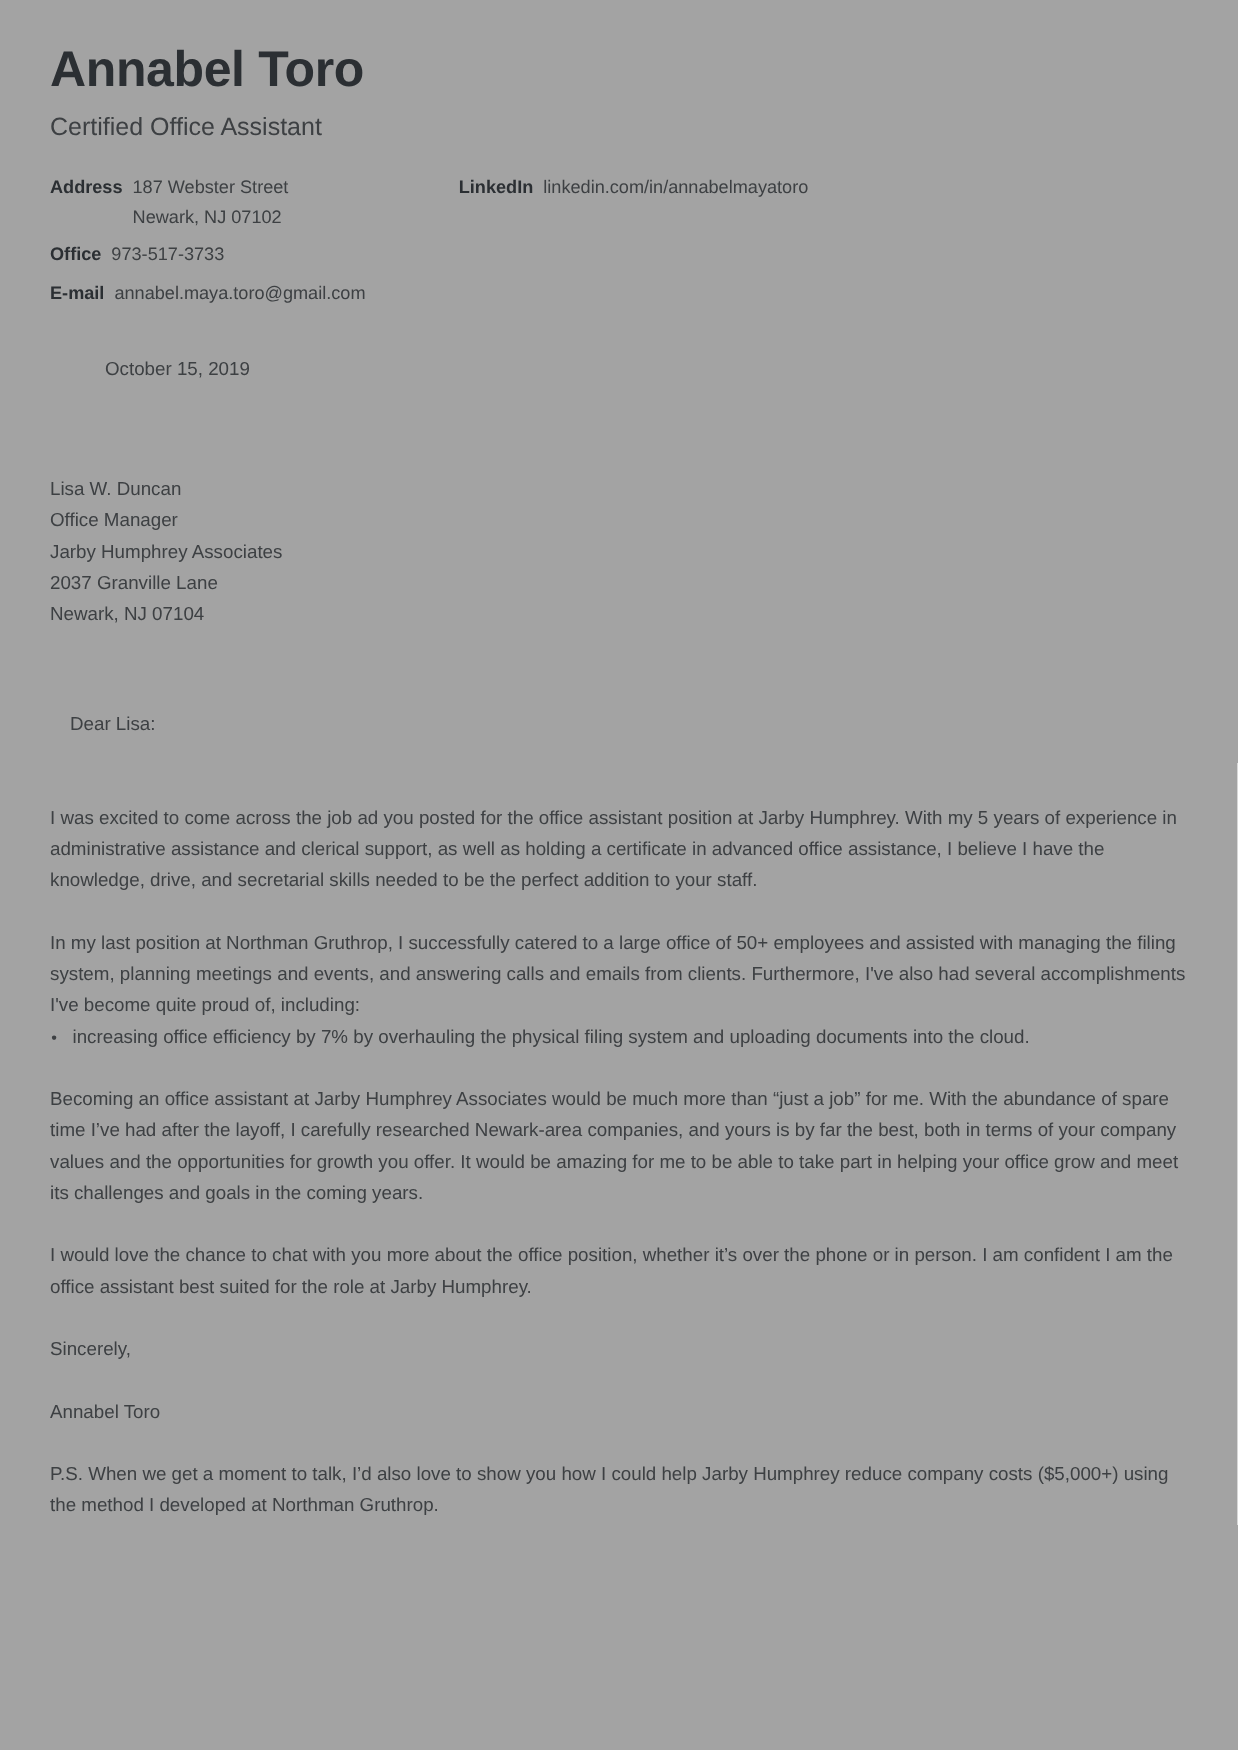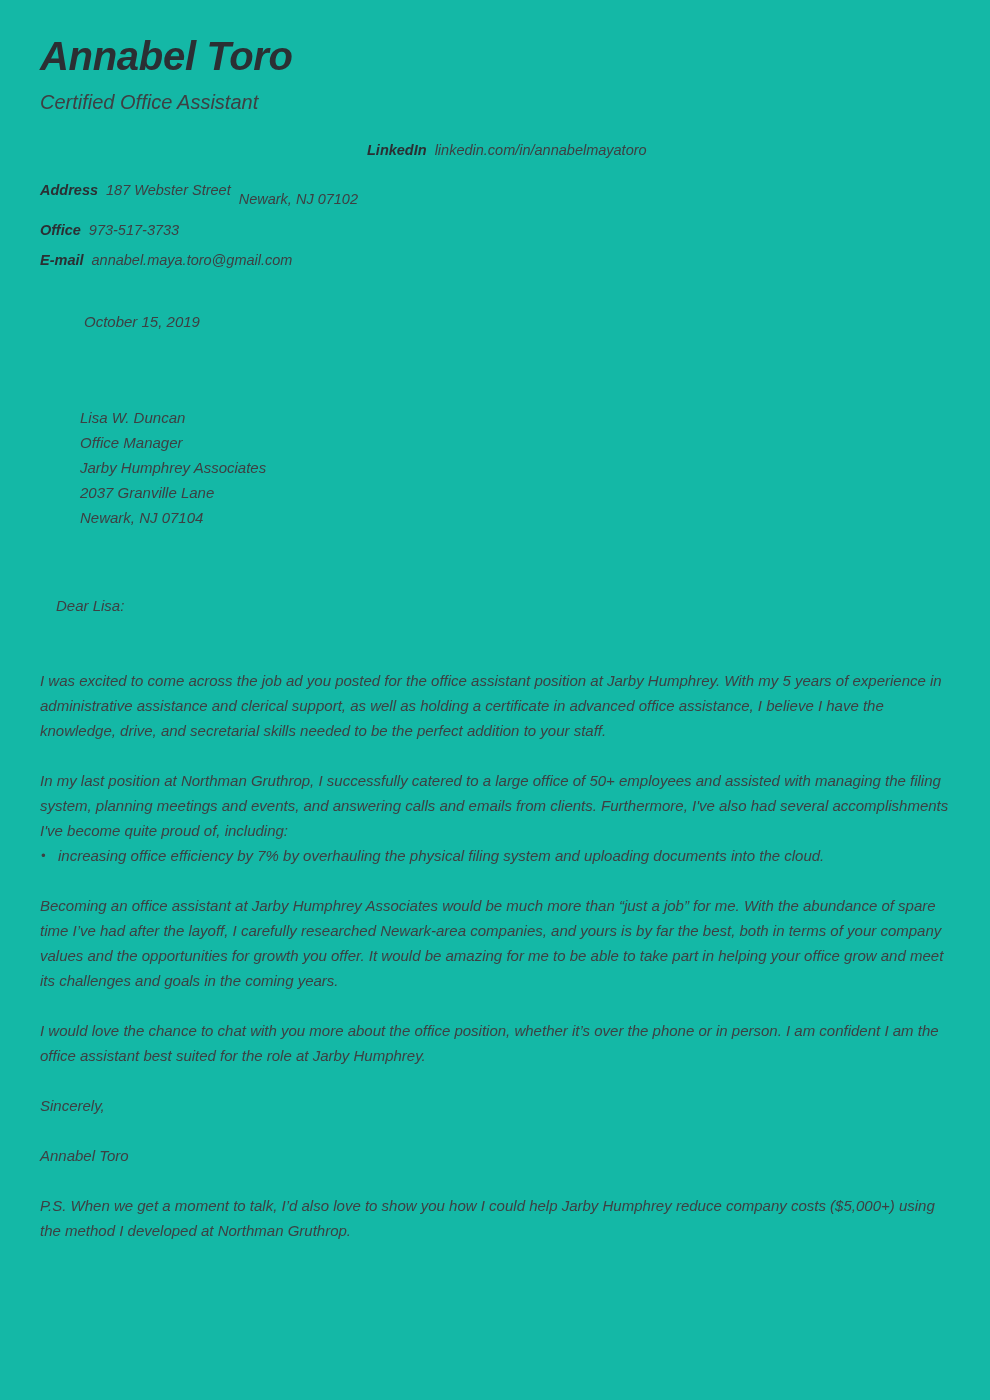--- a/index.html
+++ b/index.html
@@ -11,25 +11,24 @@
     width: 990px;
     height: 1400px;
     font-family: "Liberation Sans", sans-serif;
     color: #3d4043;
     -webkit-font-smoothing: antialiased;
   }
   .page {
     position: relative;
     width: 990px;
     height: 1400px;
-    background: #14b8a6;
+    background: #a3a3a3;
     box-sizing: border-box;
     padding: 0 40px;
     overflow: hidden;
-    font-style: italic;
   }
 
   
   .letter-header {
     padding-top: 34px;
   }
   .candidate-name {
     font-size: 40px;
     font-weight: bold;
     color: #2b2f33;
@@ -69,21 +68,21 @@
   .contact-value {
     color: #3d4043;
     margin-left: 8px;
     white-space: nowrap;
   }
   .contact-value-second {
     color: #3d4043;
     margin-top: 9px;
     white-space: nowrap;
   }
-  .contact-stack { display: flex; flex-direction: row; margin-top: 40px; }
+  .contact-stack { display: flex; flex-direction: column; }
   .contact-col-right {
     position: absolute;
     left: 327px;
     top: 0;
     display: flex;
     align-items: baseline;
   }
 
   
   .letter-date {
@@ -93,21 +92,20 @@
     line-height: 1.0;
     margin-left: 44px;
   }
   .recipient-block {
     margin-top: 76px;
     font-size: 15px;
     color: #3d4043;
   }
   .recipient-line {
     line-height: 25px;
-    margin-left: 40px;
   }
 
   
   .letter-body {
     margin-top: 63px;
     font-size: 15px;
     color: #3d4043;
   }
   .salutation {
     line-height: 25px;

